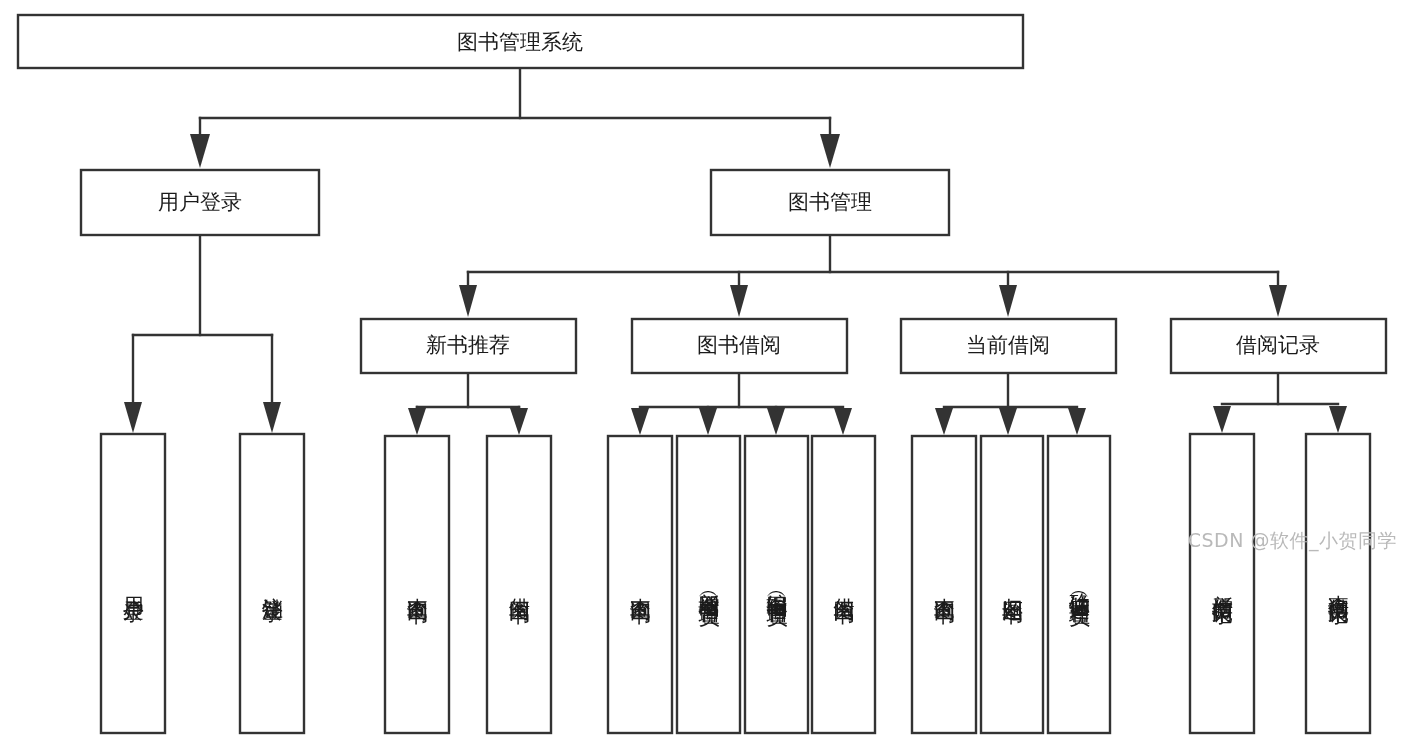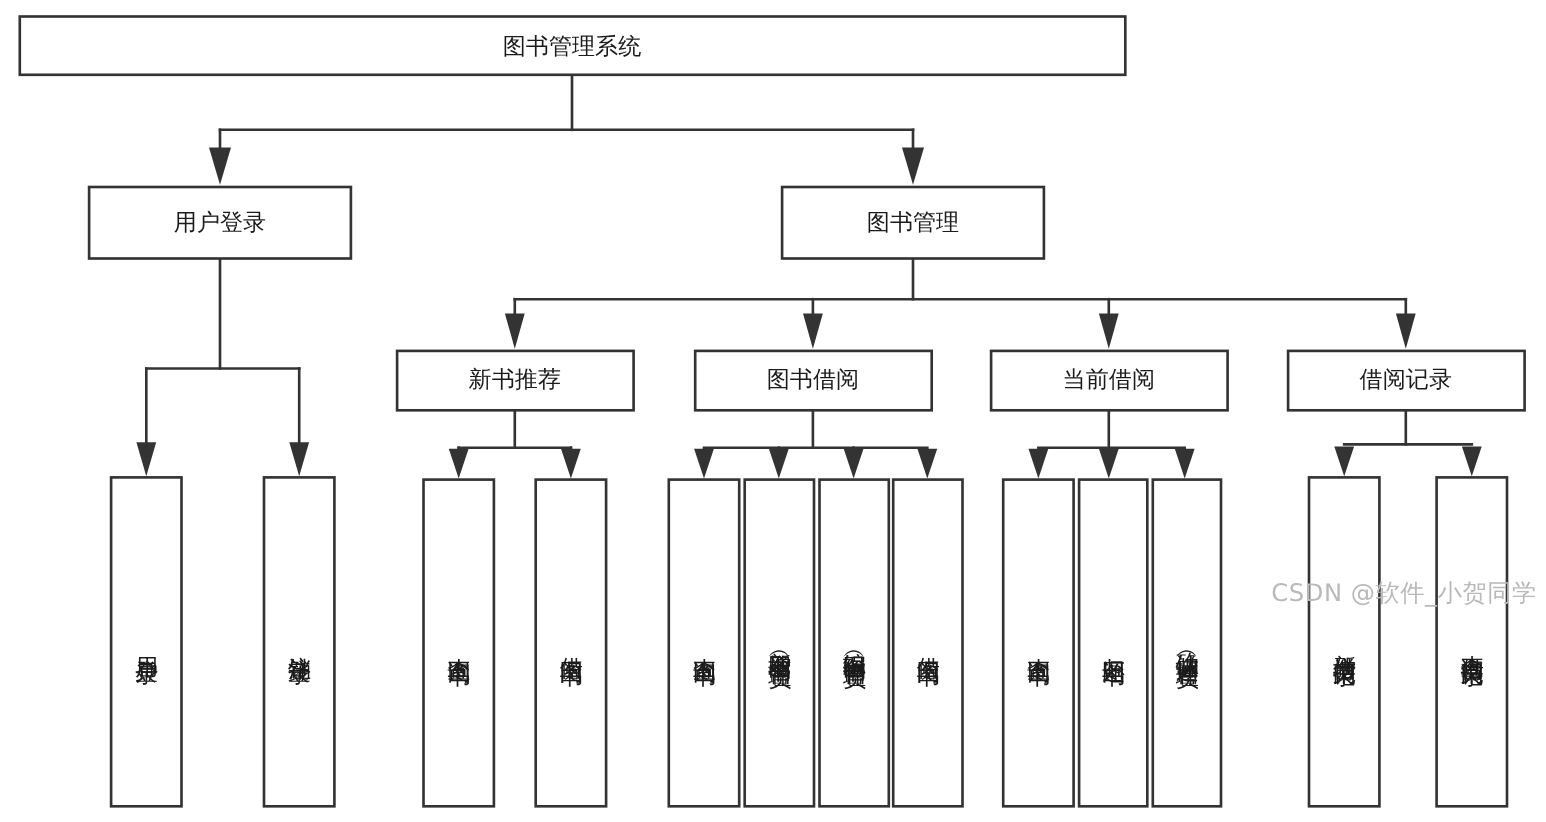--- a/index.html
+++ b/index.html
@@ -62,21 +62,21 @@
     letter-spacing: 2px;
     color: #1b1b1b;
     pointer-events: none;
     white-space: nowrap;
   }
   #watermark {
     position: absolute;
     right: 8px;
     bottom: 4px;
     font-family: "DejaVu Sans", "Liberation Sans", sans-serif;
-    font-size: 22px;
+    font-size: 19px;
     color: #b9b9b9;
     letter-spacing: 0.5px;
     user-select: none;
     margin-top: 44px;
   }
 </style>
 </head>
 <body>
 
 <div id="diagram-root">

